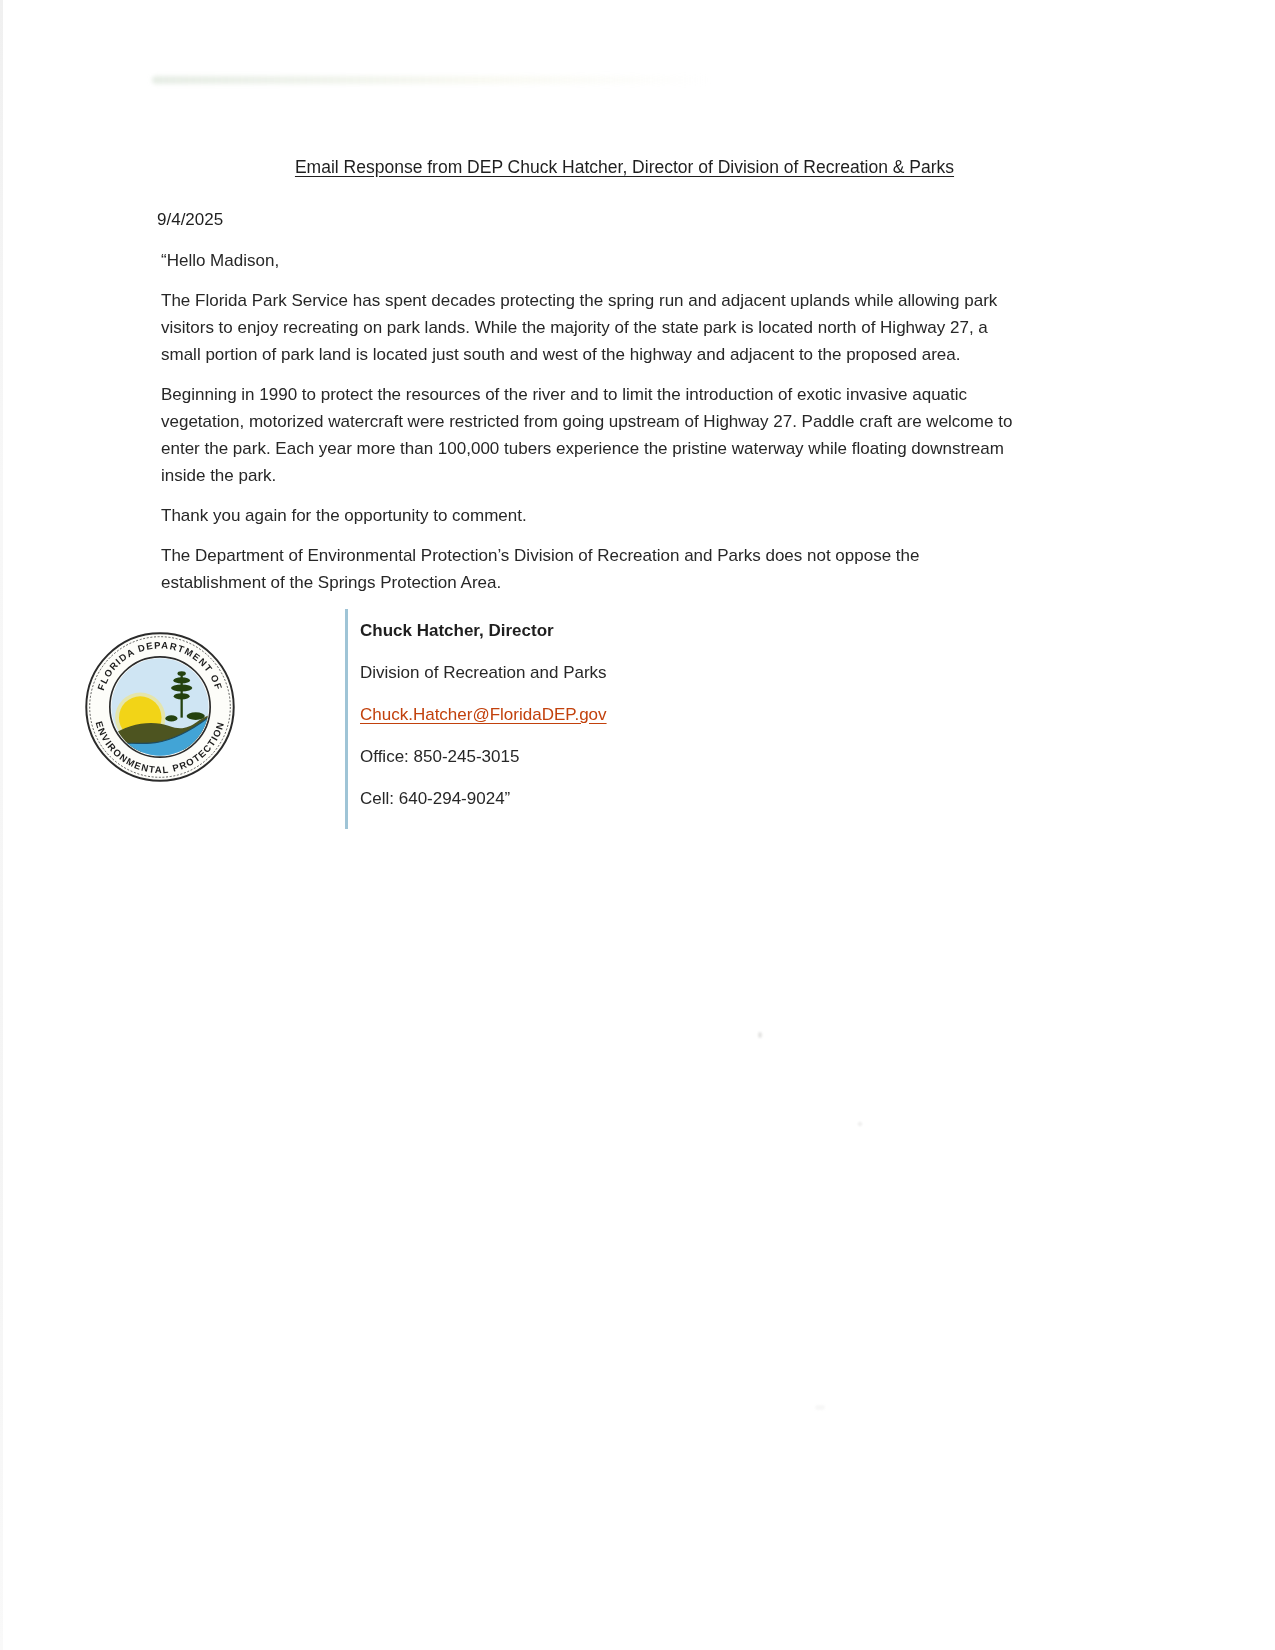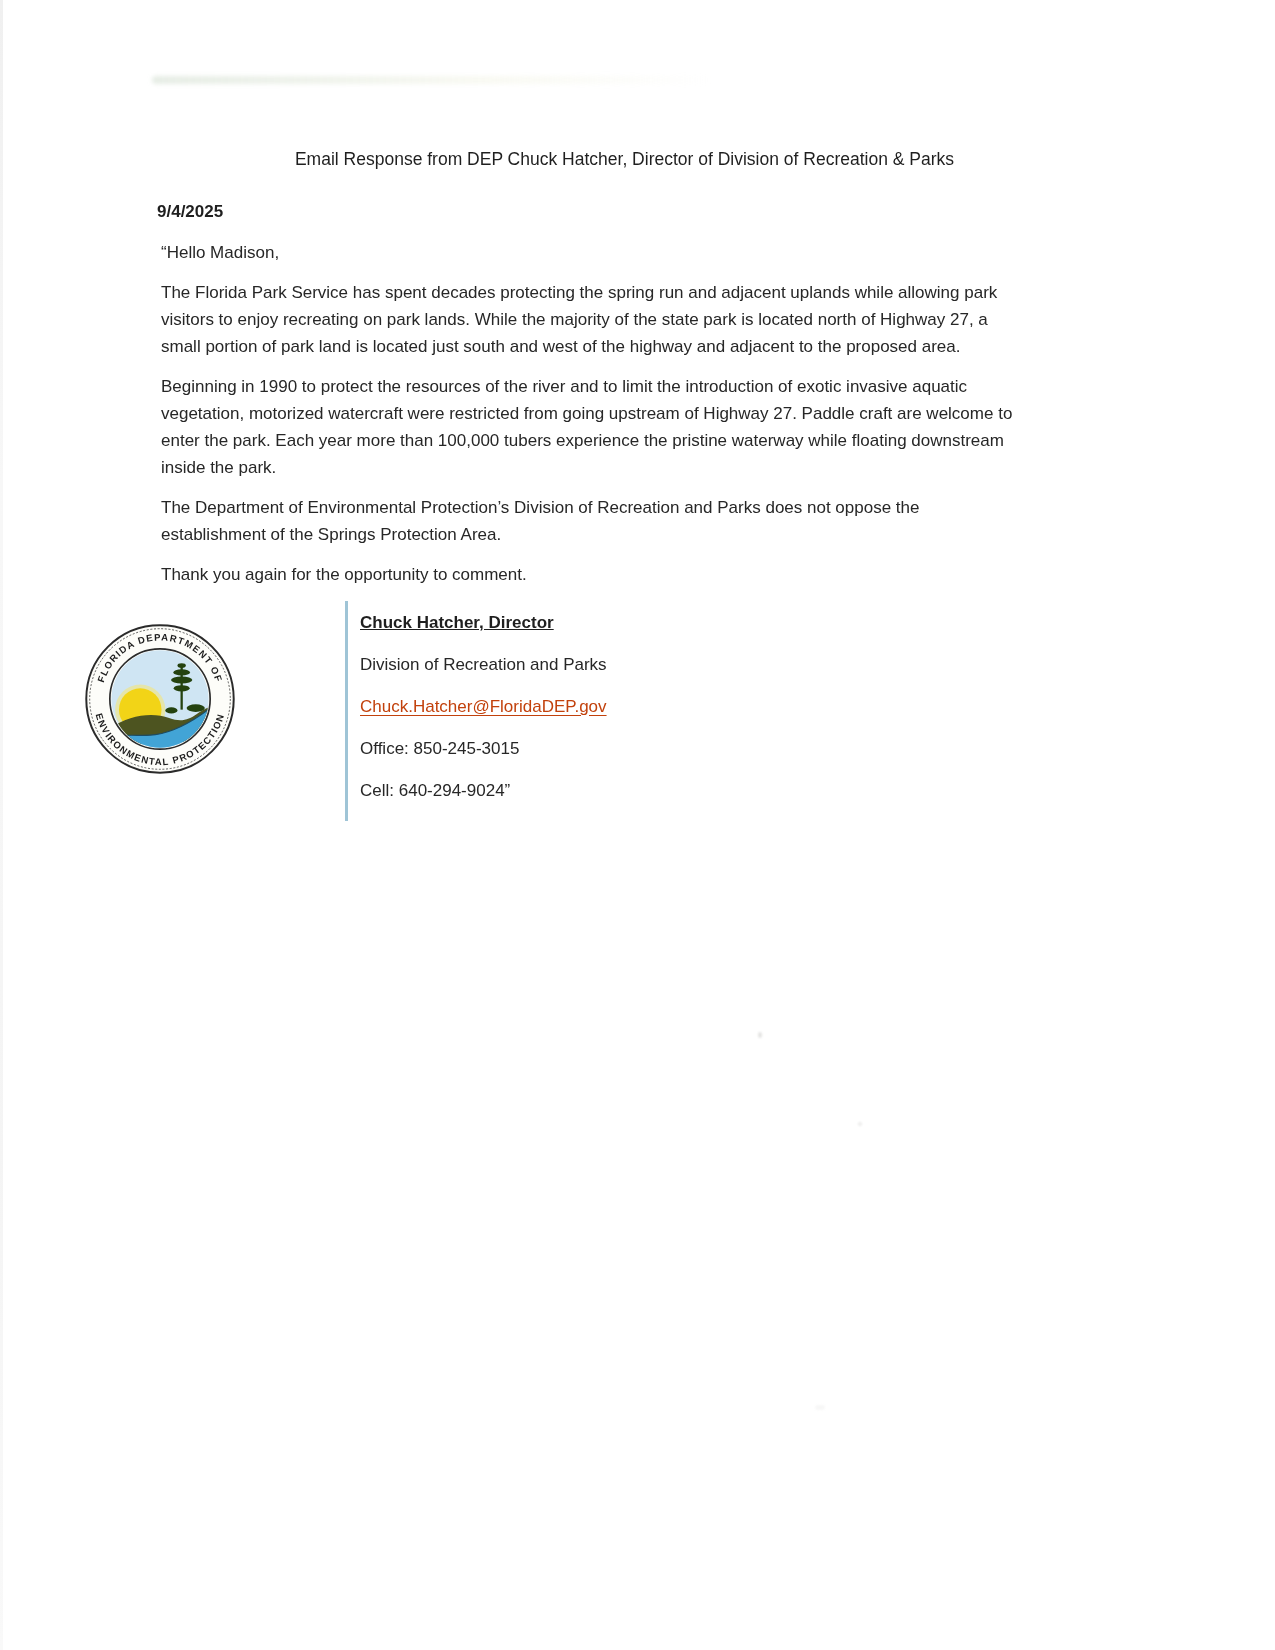--- a/index.html
+++ b/index.html
@@ -31,29 +31,30 @@
 
   .doc {
     position: absolute;
     left: 157px;
     top: 146px;
     width: 935px;
     font-size: 17px;
     line-height: 27px;
   }
   .title {
-    margin: 0 0 25px 0;
+    margin: 8px 0 25px 0;
     text-align: center;
     font-size: 17.5px;
     font-weight: 400;
+    text-decoration: underline;
     text-underline-offset: 3px;
     color: #1f1f1f;
   }
   .subtitle { margin-bottom: 29px; }
-  .date-line { font-weight: 700; margin: 0 0 14px 0; color: #1f1f1f; }
+  .date-line { font-weight: 400; margin: 0 0 14px 0; color: #1f1f1f; }
   p.body-par {
     margin: 0 0 13px 4px;
     white-space: pre-line;
   }
   .sig-row {
     display: flex;
     align-items: flex-start;
     margin-top: 4px;
   }
   .seal-wrap {
@@ -64,21 +65,21 @@
     margin-top: 22px;
   }
   .seal-wrap svg { width: 100%; height: 100%; display: block; }
   .sig-block {
     margin-left: 109px;
     border-left: 3px solid #9fc4d6;
     padding: 8px 0 2px 12px;
     min-height: 205px;
   }
   .sig-block p { margin: 0 0 15px 0; line-height: 27px; }
-  .sig-name { font-weight: 700; color: #1f1f1f; text-decoration: underline; }
+  .sig-name { font-weight: 700; color: #1f1f1f; }
   .sig-email a {
     color: #c2410c;
     text-decoration: underline;
     text-underline-offset: 3px;
   }
   .seal-arc-text {
     font-family: "Liberation Sans", sans-serif;
     font-size: 12.5px;
     font-weight: 700;
     letter-spacing: 1.6px;
@@ -103,23 +104,23 @@
     <p class="date-line">9/4/2025</p>
 
     <p class="body-par">“Hello Madison,</p>
     <p class="body-par">The Florida Park Service has spent decades protecting the spring run and adjacent uplands while allowing park
 visitors to enjoy recreating on park lands. While the majority of the state park is located north of Highway 27, a
 small portion of park land is located just south and west of the highway and adjacent to the proposed area.</p>
     <p class="body-par">Beginning in 1990 to protect the resources of the river and to limit the introduction of exotic invasive aquatic
 vegetation, motorized watercraft were restricted from going upstream of Highway 27. Paddle craft are welcome to
 enter the park. Each year more than 100,000 tubers experience the pristine waterway while floating downstream
 inside the park.</p>
+    <p class="body-par">Thank you again for the opportunity to comment.</p>
     <p class="body-par">The Department of Environmental Protection’s Division of Recreation and Parks does not oppose the
 establishment of the Springs Protection Area.</p>
-    <p class="body-par">Thank you again for the opportunity to comment.</p>
 
     <div class="sig-row">
 
       <div class="seal-wrap">
         <svg viewBox="0 0 200 200" aria-hidden="true">
           <defs>
             <clipPath id="sealClip">
                 <circle cx="100" cy="100" r="64"></circle>
               </clipPath>
             <path id="arcTop" d="M 23,100 A 77,77 0 0 1 177,100" fill="none"></path>

